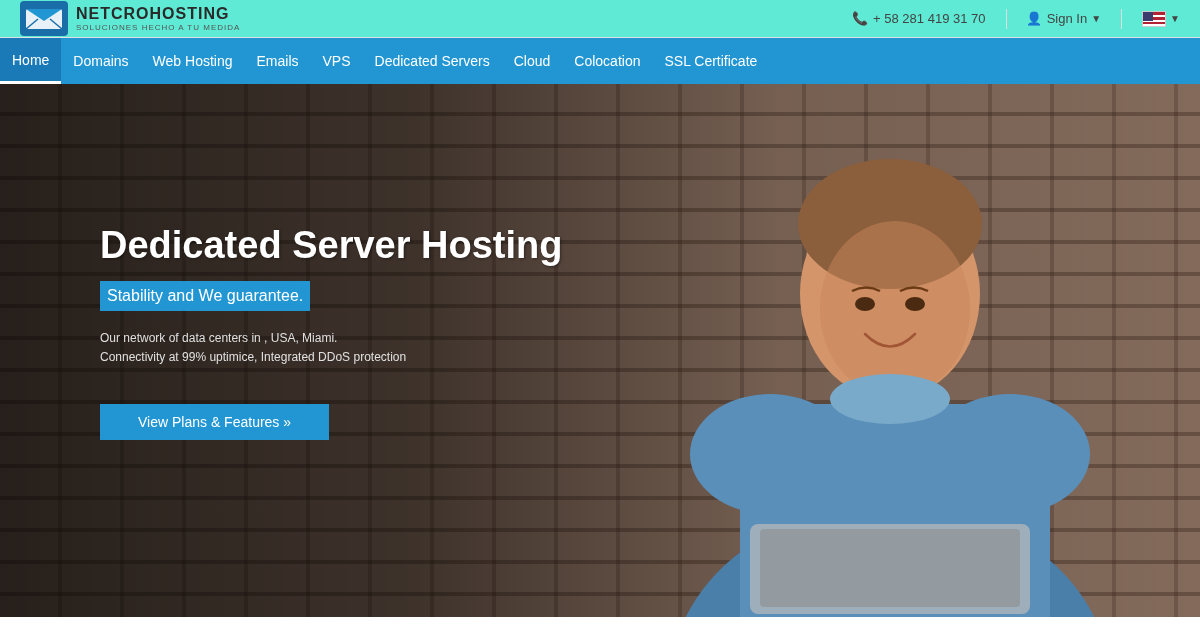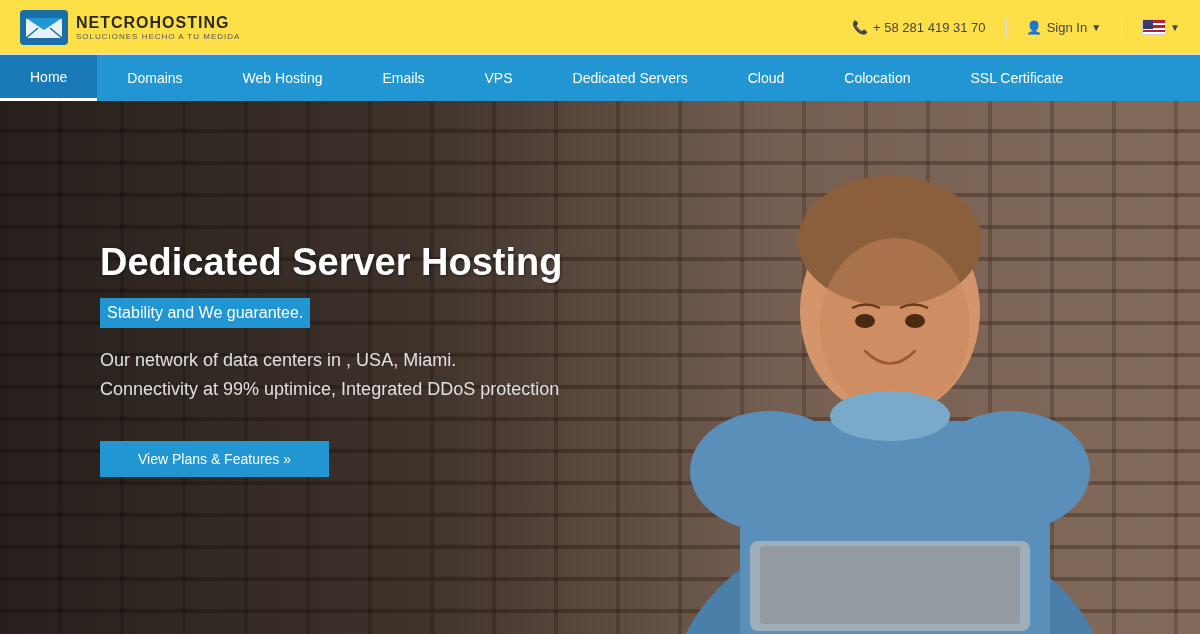--- a/index.html
+++ b/index.html
@@ -1,21 +1,21 @@
 <!DOCTYPE html>
 <html><head>
   <meta charset="utf-8">
   <style>
     * { margin: 0; padding: 0; box-sizing: border-box; }
     body { font-family: Arial, sans-serif; width: 1200px; height: 634px; overflow: hidden; }
 
     
     .header {
-      background: #fde047;
-      height: 55px;
+      background: #5eead4;
+      height: 38px;
       display: flex;
       align-items: center;
       justify-content: space-between;
       padding: 0 20px;
       border-bottom: 1px solid #e0e0e0;
       gap: 22px;
     }
     .logo-area {
       display: flex;
       align-items: center;
@@ -93,21 +93,21 @@
     
     .nav {
       background: #2196d3;
       height: 46px;
       display: flex;
       align-items: stretch;
     }
     .nav-item {
       color: #fff;
       font-size: 14px;
-      padding: 0 30px;
+      padding: 0 12px;
       display: flex;
       align-items: center;
       cursor: pointer;
       white-space: nowrap;
       transition: background 0.2s;
     }
     .nav-item:hover, .nav-item.active {
       background: #1a79b5;
     }
     .nav-item.active {
@@ -141,21 +141,21 @@
     .hero-badge {
       display: inline-block;
       background: #2196d3;
       color: #fff;
       font-size: 16px;
       padding: 6px 7px;
       margin-bottom: 18px;
     }
     .hero-desc {
       color: #e0e0e0;
-      font-size: 18px;
+      font-size: 12px;
       line-height: 1.6;
       margin-bottom: 22px;
     }
     .hero-btn {
       display: inline-block;
       background: #2196d3;
       color: #fff;
       font-size: 14px;
       padding: 10px 38px;
       cursor: pointer;

